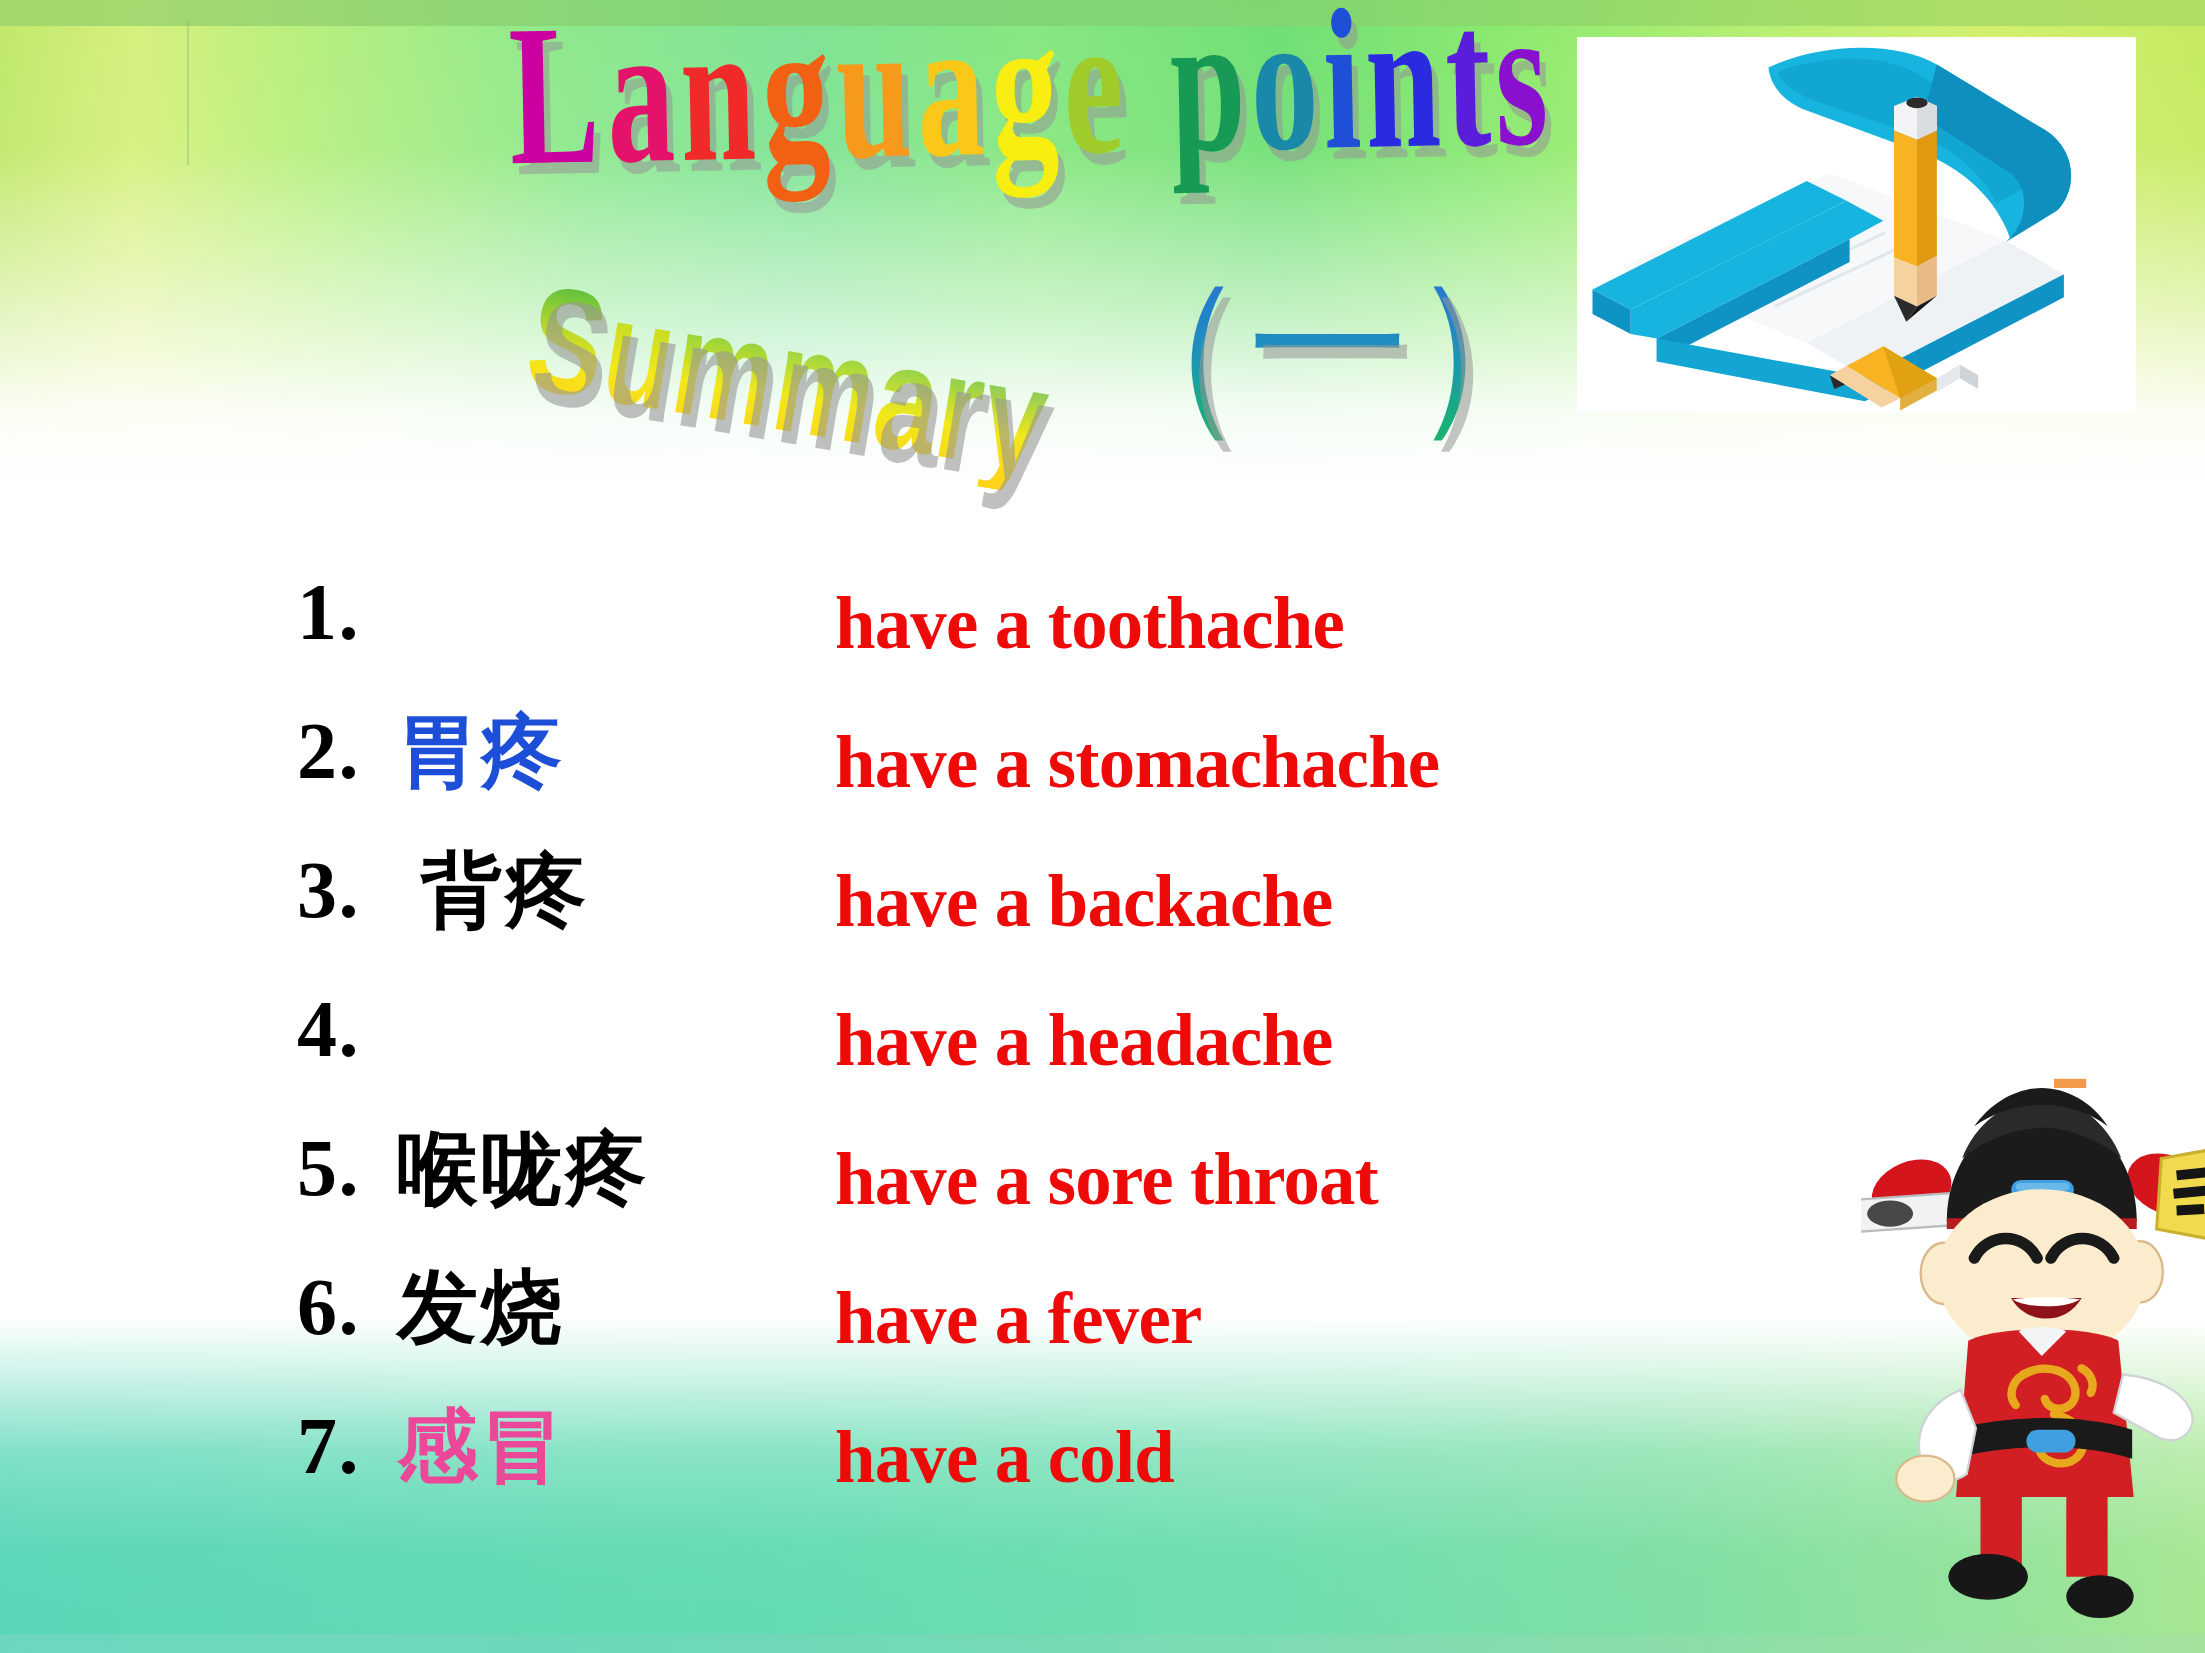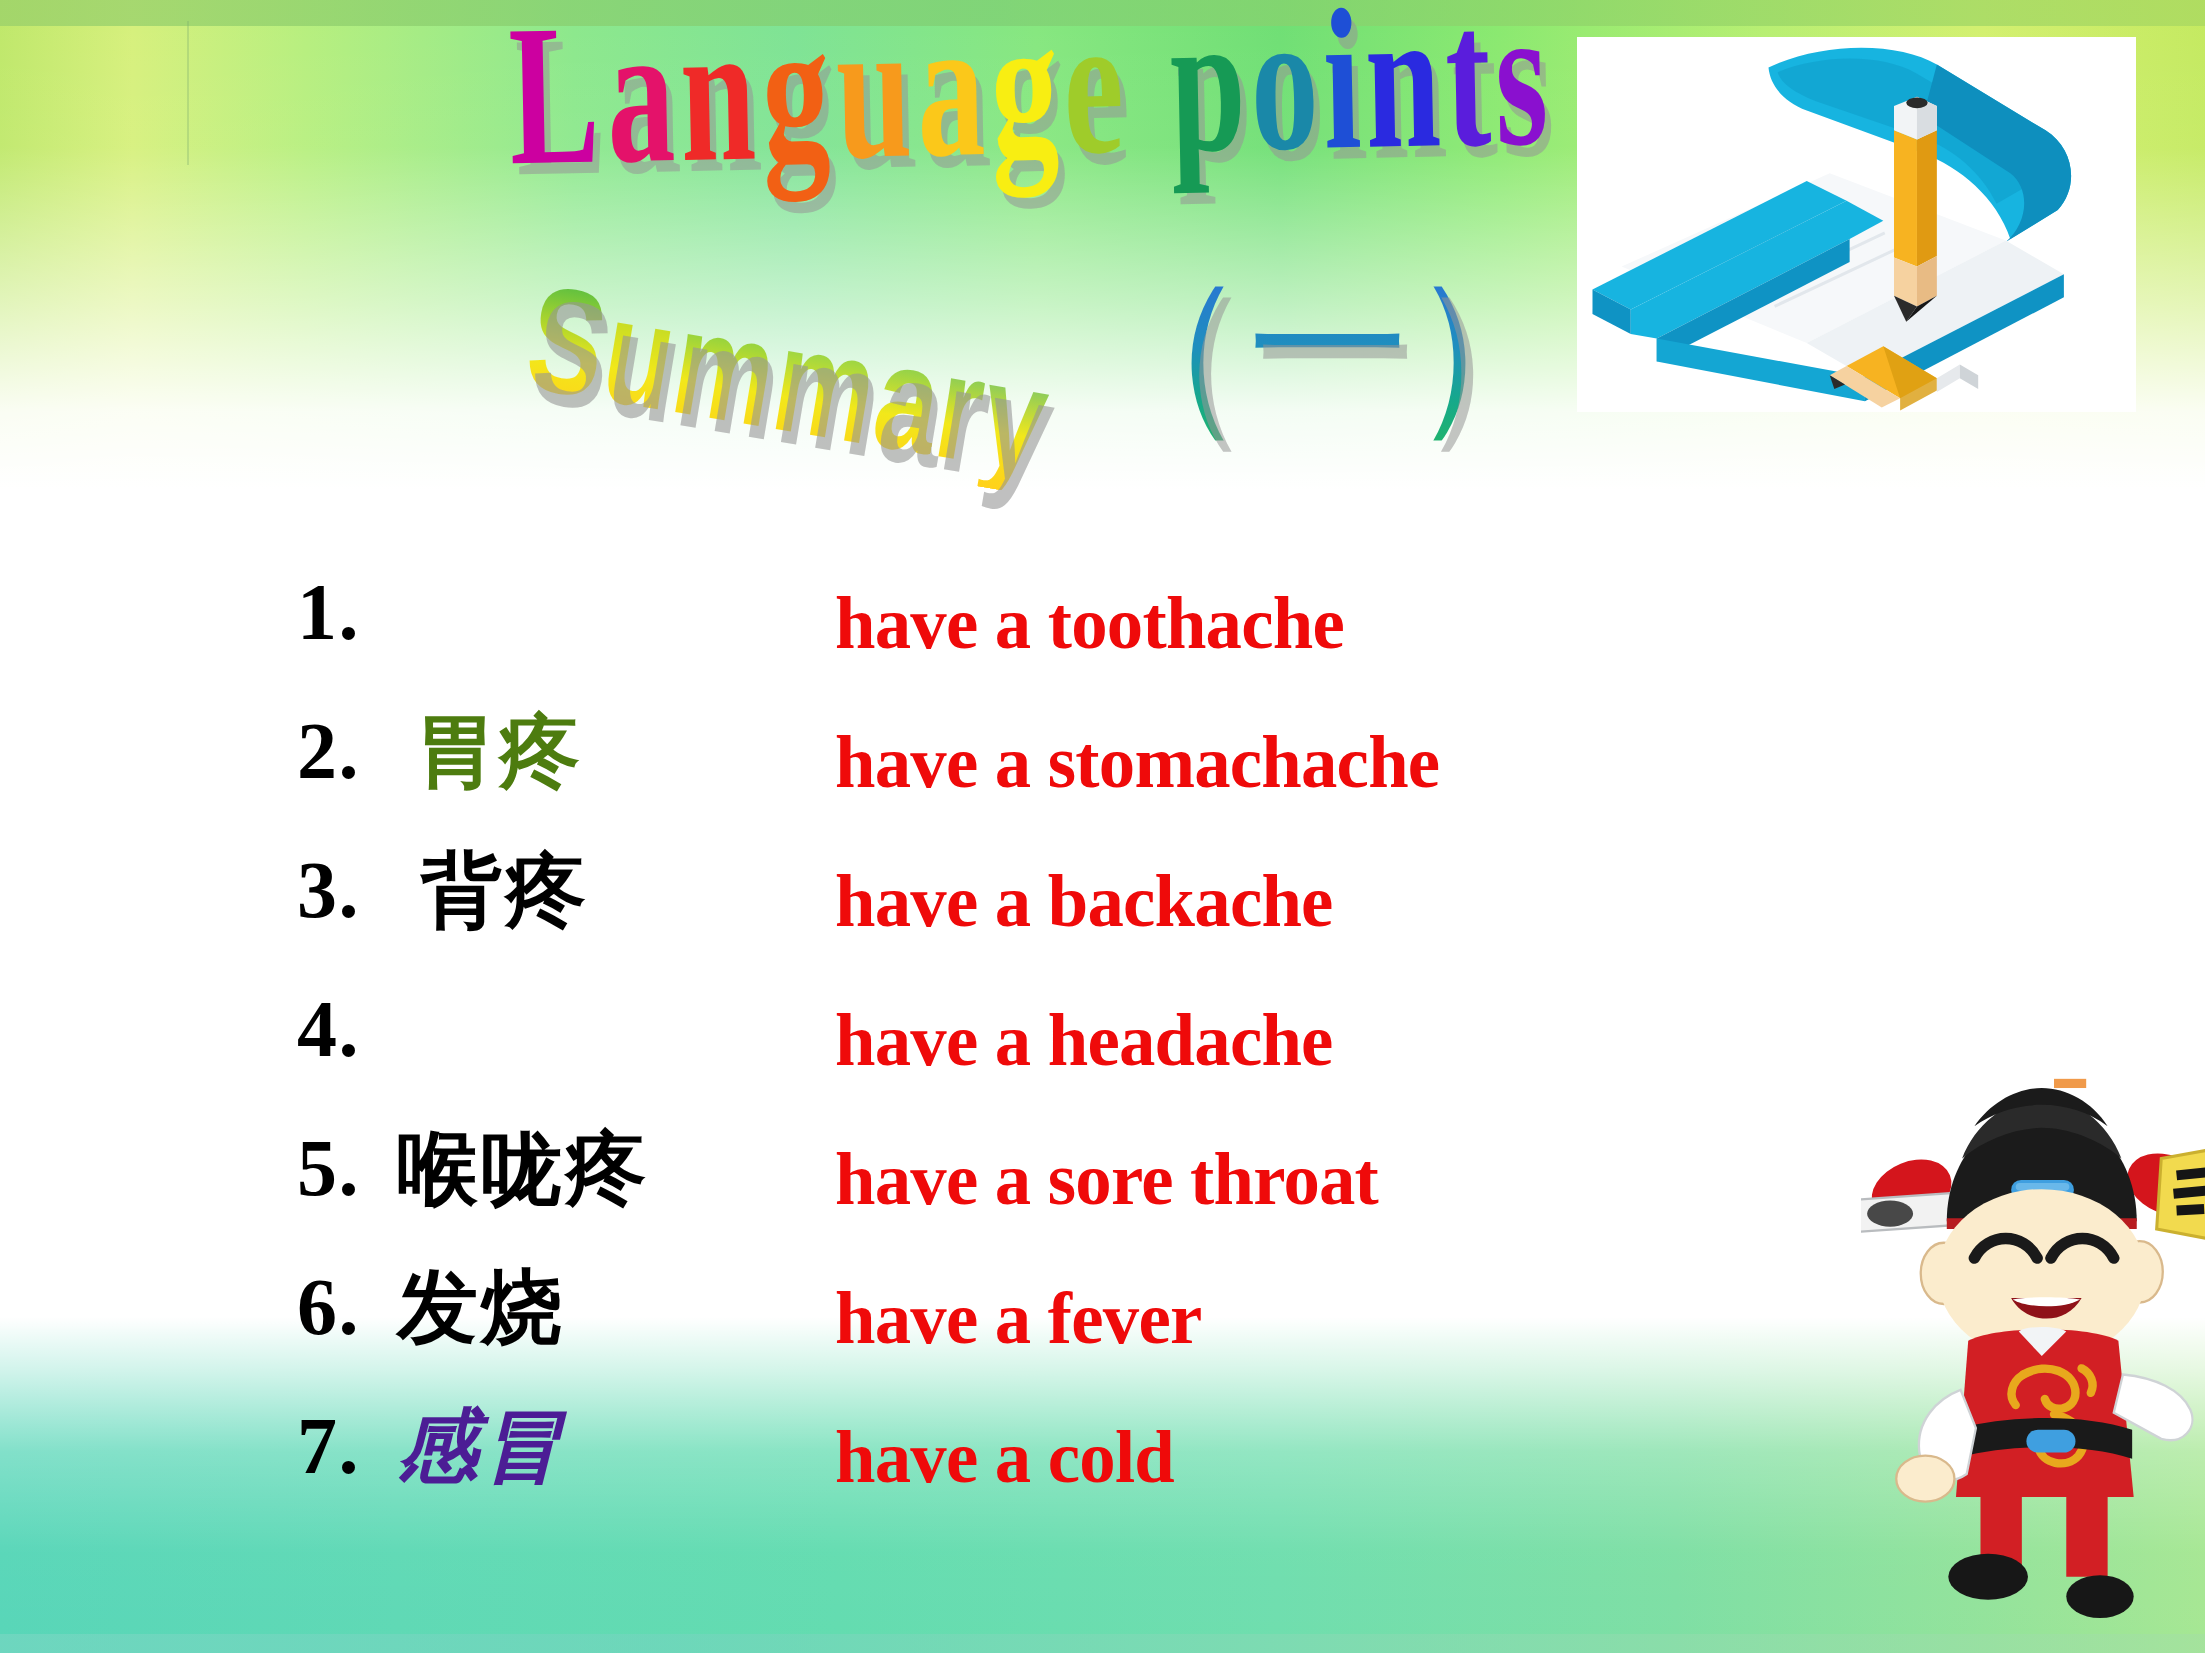--- a/index.html
+++ b/index.html
@@ -286,21 +286,21 @@
     </svg>
   </div>
 
   <div class="list" id="list">
       <div class="row">
         <div class="num">1.</div>
         <div class="en" style="color: rgb(239, 10, 10);">have a toothache</div>
       </div>
       <div class="row">
         <div class="num">2.</div>
-        <div class="cn" style="color: #4d7c0f; margin-left: 18px;">胃疼</div>
+        <div class="cn" style="color: #1d4ed8;">胃疼</div>
         <div class="en" style="color: rgb(239, 10, 10);">have a stomachache</div>
       </div>
       <div class="row">
         <div class="num">3.</div>
         <div class="cn" style="color: rgb(0, 0, 0); margin-left: 24px;">背疼</div>
         <div class="en" style="color: rgb(239, 10, 10);">have a backache</div>
       </div>
       <div class="row">
         <div class="num">4.</div>
         <div class="en" style="color: rgb(239, 10, 10);">have a headache</div>
@@ -310,21 +310,21 @@
         <div class="cn" style="color: rgb(0, 0, 0);">喉咙疼</div>
         <div class="en" style="color: rgb(239, 10, 10);">have a sore throat</div>
       </div>
       <div class="row">
         <div class="num">6.</div>
         <div class="cn" style="color: rgb(0, 0, 0);">发烧</div>
         <div class="en" style="color: rgb(239, 10, 10);">have a fever</div>
       </div>
       <div class="row">
         <div class="num">7.</div>
-        <div class="cn" style="color: #4c1d95; font-style: italic;">感冒</div>
+        <div class="cn" style="color: #ec4899;">感冒</div>
         <div class="en" style="color: rgb(239, 10, 10);">have a cold</div>
       </div>
     </div>
 
   <div class="mascot">
     <svg viewBox="0 0 470 770" width="360" height="590">
 
       <ellipse cx="66" cy="160" rx="54" ry="38" fill="#d4151c" transform="rotate(-22 66 160)"></ellipse>
       <ellipse cx="400" cy="152" rx="54" ry="38" fill="#d4151c" transform="rotate(22 400 152)"></ellipse>
 

